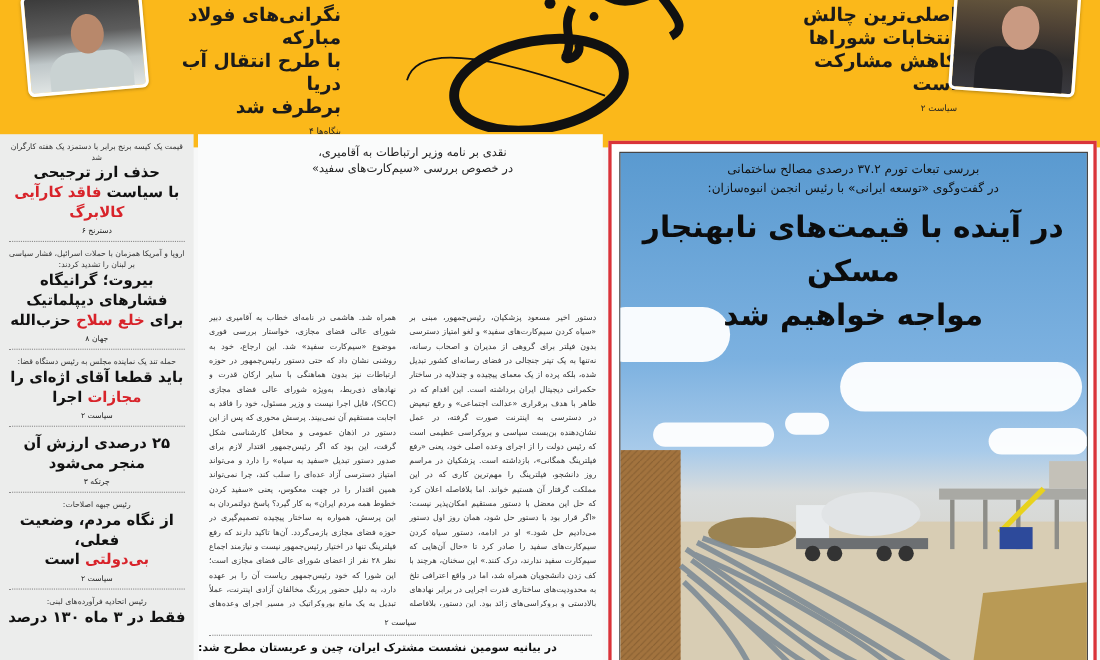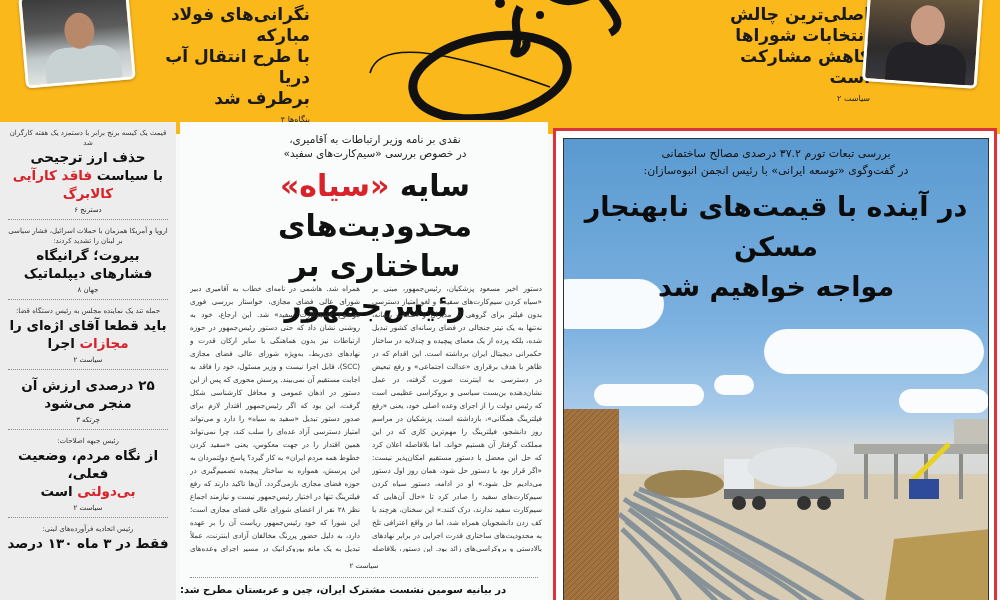--- a/index.html
+++ b/index.html
@@ -110,20 +110,21 @@
       <div><span>با سیاست </span><span class="red">فاقد کارآیی کالابرگ</span></div>
     </div>
     <div class="sb-section">دسترنج ۶</div>
   </div>
   <div class="dots"></div>
 
   <div class="sb-item">
     <div class="sb-kicker">اروپا و آمریکا همزمان با حملات اسرائیل، فشار سیاسی بر لبنان را تشدید کردند:</div>
     <div class="sb-title">
       <div>بیروت؛ گرانیگاه فشارهای دیپلماتیک</div>
+      <div><span>برای </span><span class="red">خلع سلاح</span><span> حزب‌الله</span></div>
     </div>
     <div class="sb-section">جهان ۸</div>
   </div>
   <div class="dots"></div>
 
   <div class="sb-item">
     <div class="sb-kicker">حمله تند یک نماینده مجلس به رئیس دستگاه قضا:</div>
     <div class="sb-title">
       <div>باید قطعا آقای اژه‌ای را</div>
       <div><span class="red">مجازات</span><span> اجرا</span></div>
@@ -156,24 +157,20 @@
       <div>فقط در ۳ ماه ۱۳۰ درصد</div>
 
     </div>
   </div>
 </div>
 
 <div class="center">
   <div class="center-kicker">
     <div>نقدی بر نامه وزیر ارتباطات به آقامیری،</div>
     <div>در خصوص بررسی «سیم‌کارت‌های سفید»</div>
-  </div>
-  <div class="center-title">
-    <div><span>سایه </span><span class="red">«سیاه»</span><span> محدودیت‌های</span></div>
-    <div>ساختاری بر رئیس‌جمهور</div>
   </div>
   <div class="cols">
     <div class="col col-right">دستور اخیر مسعود پزشکیان، رئیس‌جمهور، مبنی بر «سیاه کردن سیم‌کارت‌های سفید» و لغو امتیاز دسترسی بدون فیلتر برای گروهی از مدیران و اصحاب رسانه، نه‌تنها به یک تیتر جنجالی در فضای رسانه‌ای کشور تبدیل شده، بلکه پرده از یک معمای پیچیده و چندلایه در ساختار حکمرانی دیجیتال ایران برداشته است. این اقدام که در ظاهر با هدف برقراری «عدالت اجتماعی» و رفع تبعیض در دسترسی به اینترنت صورت گرفته، در عمل نشان‌دهنده بن‌بست سیاسی و بروکراسی عظیمی است که رئیس دولت را از اجرای وعده اصلی خود، یعنی «رفع فیلترینگ همگانی»، بازداشته است. پزشکیان در مراسم روز دانشجو، فیلترینگ را مهم‌ترین کاری که در این مملکت گرفتار آن هستیم خواند. اما بلافاصله اعلان کرد که حل این معضل با دستور مستقیم امکان‌پذیر نیست: «اگر قرار بود با دستور حل شود، همان روز اول دستور می‌دادیم حل شود.» او در ادامه، دستور سیاه کردن سیم‌کارت‌های سفید را صادر کرد تا «حال آن‌هایی که سیم‌کارت سفید ندارند، درک کنند.» این سخنان، هرچند با کف زدن دانشجویان همراه شد، اما در واقع اعترافی تلخ به محدودیت‌های ساختاری قدرت اجرایی در برابر نهادهای بالادستی و بروکراسی‌های زائد بود. این دستور، بلافاصله با واکنش وزیر ارتباطات و فناوری اطلاعات، ستار هاشمی،</div>
     <div class="col col-left">همراه شد. هاشمی در نامه‌ای خطاب به آقامیری دبیر شورای عالی فضای مجازی، خواستار بررسی فوری موضوع «سیم‌کارت سفید» شد. این ارجاع، خود به روشنی نشان داد که حتی دستور رئیس‌جمهور در حوزه ارتباطات نیز بدون هماهنگی با سایر ارکان قدرت و نهادهای ذی‌ربط، به‌ویژه شورای عالی فضای مجازی (SCC)، قابل اجرا نیست و وزیر مسئول، خود را فاقد به اجابت مستقیم آن نمی‌بیند. پرسش محوری که پس از این دستور در اذهان عمومی و محافل کارشناسی شکل گرفت، این بود که اگر رئیس‌جمهور اقتدار لازم برای صدور دستور تبدیل «سفید به سیاه» را دارد و می‌تواند امتیاز دسترسی آزاد عده‌ای را سلب کند، چرا نمی‌تواند همین اقتدار را در جهت معکوس، یعنی «سفید کردن خطوط همه مردم ایران» به کار گیرد؟ پاسخ دولتمردان به این پرسش، همواره به ساختار پیچیده تصمیم‌گیری در حوزه فضای مجازی بازمی‌گردد. آن‌ها تاکید دارند که رفع فیلترینگ تنها در اختیار رئیس‌جمهور نیست و نیازمند اجماع نظر ۲۸ نفر از اعضای شورای عالی فضای مجازی است؛ این شورا که خود رئیس‌جمهور ریاست آن را بر عهده دارد، به دلیل حضور پررنگ مخالفان آزادی اینترنت، عملاً تبدیل به یک مانع بوروکراتیک در مسیر اجرای وعده‌های دولت شده است.</div>
   </div>
   <div class="center-section">سیاست ۲</div>
   <div class="center-dots"></div>
   <div class="center-bottom">در بیانیه سومین نشست مشترک ایران، چین و عربستان مطرح شد:</div>
 </div>
 

